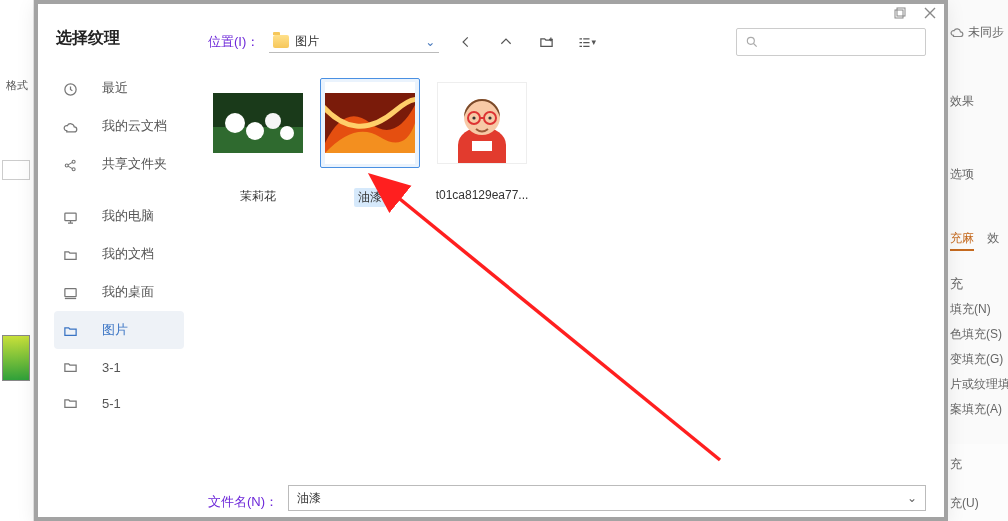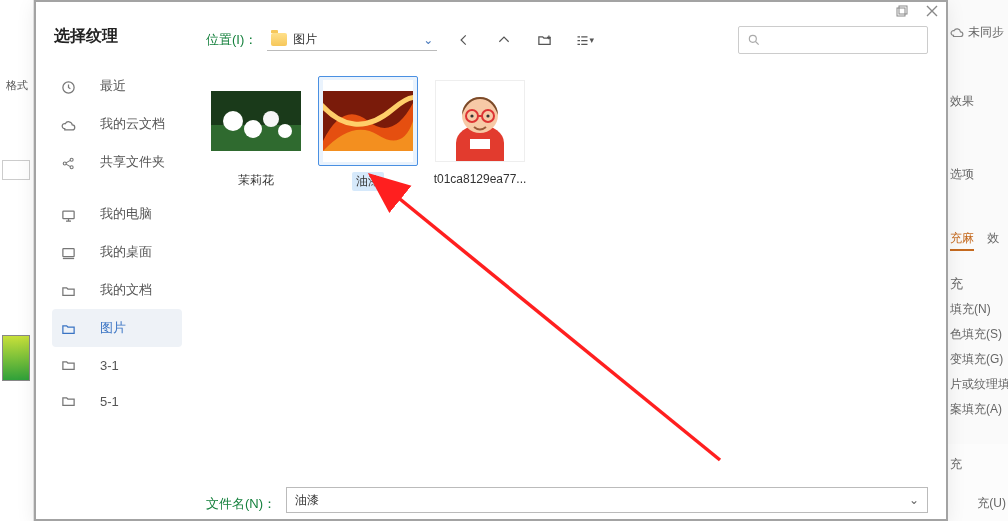--- a/index.html
+++ b/index.html
@@ -75,21 +75,21 @@
     background: linear-gradient(#c8e03a, #2fa03a);
     border: 1px solid #888;
   }
 
   
   .dialog {
     position: absolute;
     left: 34px; top: 0;
     width: 914px; height: 521px;
     background: #fff;
-    border: 2px solid #a3a3a3;
+    border: 4px solid #a3a3a3;
     box-shadow: 0 4px 18px rgba(0,0,0,.08);
     display: flex;
     flex-direction: column;
   }
   .dialog .titlebar-controls {
     position: absolute;
     right: 8px; top: 2px;
     display: flex;
     gap: 18px;
     color: #888;
@@ -145,21 +145,21 @@
     padding: 8px 18px 0 18px;
     position: relative;
   }
   .location-row {
     display: flex;
     align-items: center;
     gap: 10px;
     margin-top: 16px;
     margin-bottom: 22px;
   }
-  .loc-label { color: #15803d; font-size: 13px; }
+  .loc-label { color: #6d28d9; font-size: 13px; }
   .loc-combo {
     display: flex;
     align-items: center;
     gap: 6px;
     border-bottom: 1px solid #bbb;
     padding: 2px 4px;
     width: 170px;
     cursor: pointer;
   }
   .folder-ico {
@@ -217,21 +217,21 @@
     width: 90px; height: 82px;
     background: #fff;
     display:flex; align-items:center; justify-content:center;
   }
   .thumb.selected .imgbox {
     border: 1px solid #4a90e2;
     background: #eaf3fd;
     border-radius: 2px;
   }
   .thumb .caption {
-    margin-top: 6px;
+    margin-top: 20px;
     font-size: 12px;
     color: #333;
     white-space: nowrap;
     overflow: hidden;
     text-overflow: ellipsis;
   }
   .thumb.selected .caption {
     background: #d6e9fb;
     border-radius: 2px;
     padding: 1px 4px;
@@ -286,21 +286,21 @@
       <span class="bg-right-tab">充麻</span>
       <span style="margin-left:10px;color:#666;">效</span>
     </div>
     <div class="r-line bg-right-heading">充</div>
     <div class="r-line">填充(N)</div>
     <div class="r-line">色填充(S)</div>
     <div class="r-line">变填充(G)</div>
     <div class="r-line">片或纹理填</div>
     <div class="r-line">案填充(A)</div>
     <div class="r-line" style="margin-top:30px;">充</div>
-    <div class="r-line" style="margin-top:14px;text-align:right;">充(U)</div>
+    <div class="r-line" style="margin-top:14px;">充(U)</div>
   </div>
 </div>
 
 <div class="dialog">
   <div class="titlebar-controls">
     <span>
       <svg width="12" height="12" viewBox="0 0 12 12">
           <rect x="1" y="3" width="8" height="8" fill="none" stroke="#888"></rect>
           <rect x="3" y="1" width="8" height="8" fill="none" stroke="#888"></rect>
         </svg>
@@ -352,33 +352,33 @@
             <svg width="15" height="15" viewBox="0 0 24 24">
               <rect x="3" y="5" width="18" height="12" rx="1" fill="none" stroke="#777" stroke-width="2"></rect>
               <path d="M8 21h8M12 17v4" stroke="#777" stroke-width="2"></path>
             </svg>
           </span>
         <span>我的电脑</span>
       </div>
       <div class="side-item">
         <span class="ico">
             <svg width="15" height="15" viewBox="0 0 24 24">
+              <path d="M3 6h6l2 2h10v10H3z" fill="none" stroke="#777" stroke-width="2"></path>
+            </svg>
+          </span>
+        <span>我的文档</span>
+      </div>
+      <div class="side-item">
+        <span class="ico">
+            <svg width="15" height="15" viewBox="0 0 24 24">
               <rect x="3" y="4" width="18" height="13" rx="1" fill="none" stroke="#777" stroke-width="2"></rect>
               <path d="M3 20h18" stroke="#777" stroke-width="2"></path>
             </svg>
           </span>
         <span>我的桌面</span>
-      </div>
-      <div class="side-item">
-        <span class="ico">
-            <svg width="15" height="15" viewBox="0 0 24 24">
-              <path d="M3 6h6l2 2h10v10H3z" fill="none" stroke="#777" stroke-width="2"></path>
-            </svg>
-          </span>
-        <span>我的文档</span>
       </div>
       <div class="side-item active">
         <span class="ico">
             <svg width="15" height="15" viewBox="0 0 24 24">
               <path d="M3 6h6l2 2h10v10H3z" fill="none" stroke="#3a74c4" stroke-width="2"></path>
             </svg>
           </span>
         <span>图片</span>
       </div>
       <div class="side-item">

